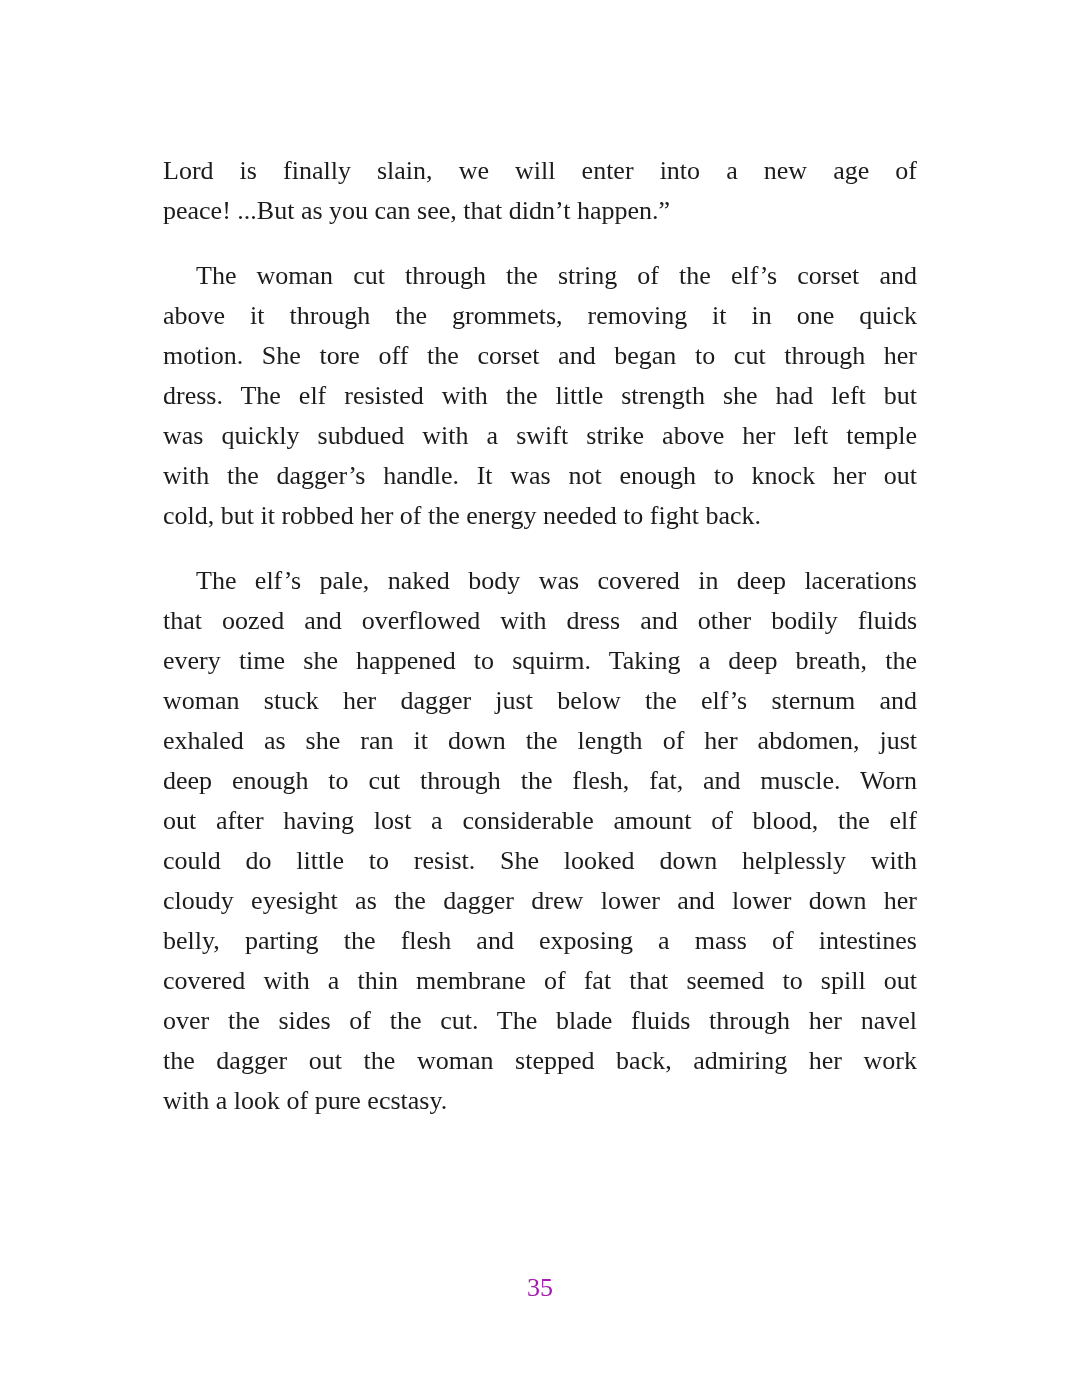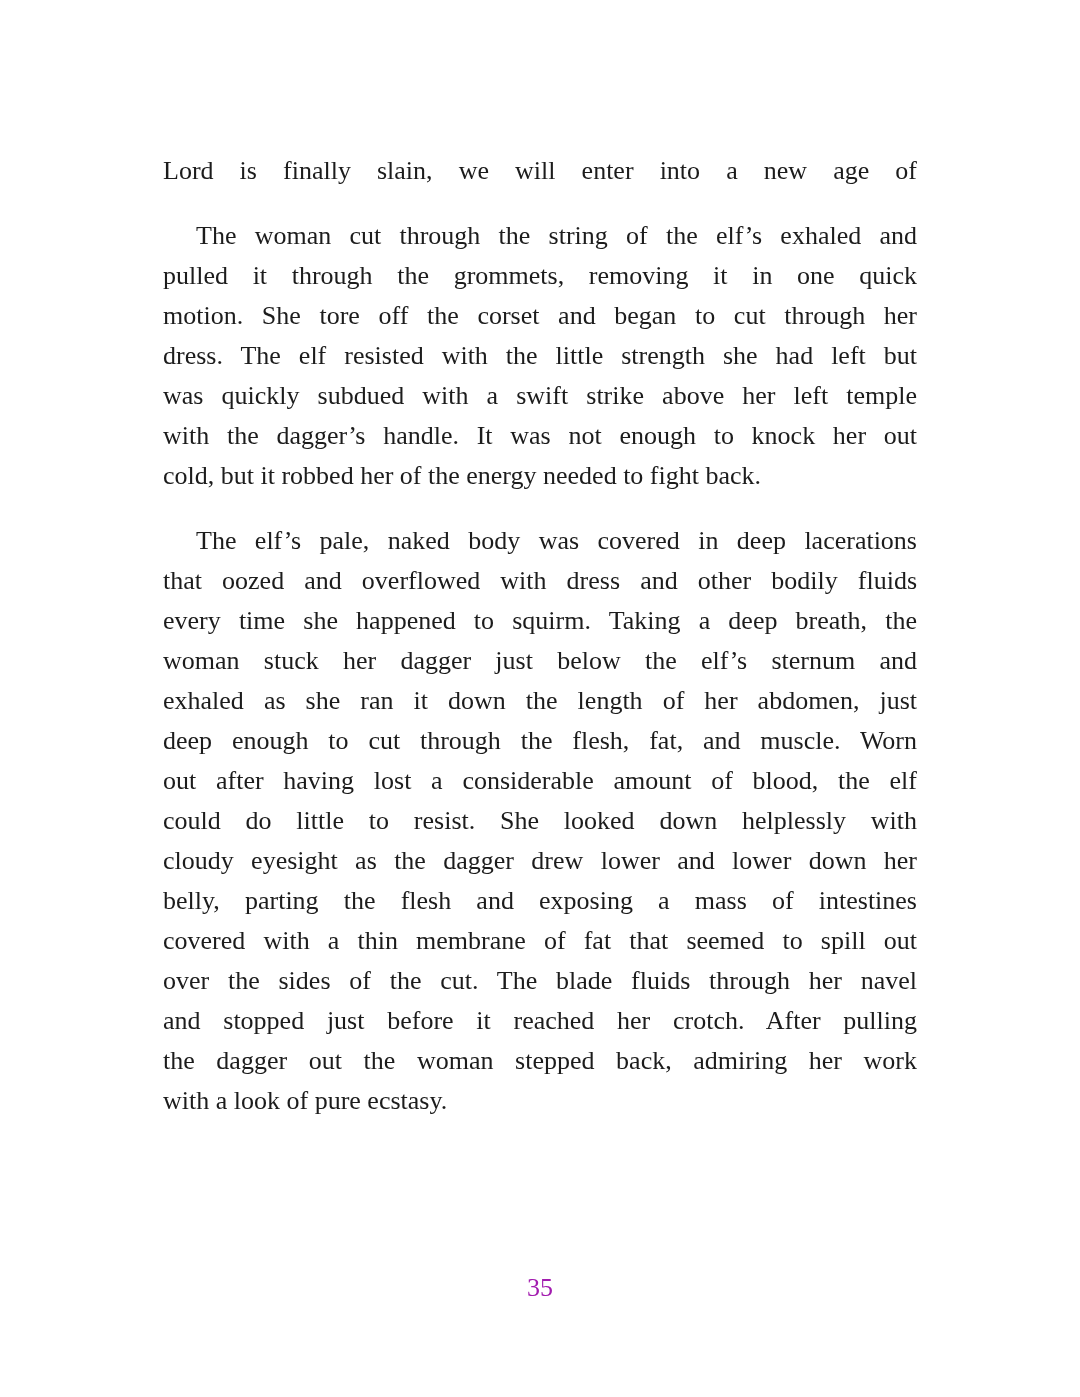--- a/index.html
+++ b/index.html
@@ -54,42 +54,42 @@
     color: #a21caf;
   }
 </style>
 </head>
 <body>
 
 <div class="book-page">
   <div class="text-block">
       <div class="paragraph">
         <div class="line">Lord is finally slain, we will enter into a new age of</div>
+        <div class="line last">peace! ...But as you can see, that didn’t happen.”</div>
       </div>
       <div class="paragraph">
-        <div class="line first-indent">The woman cut through the string of the elf’s exhaled and</div>
-        <div class="line">pulled it through the grommets, removing it in one quick</div>
+        <div class="line first-indent">The woman cut through the string of the elf’s corset and</div>
+        <div class="line">above it through the grommets, removing it in one quick</div>
         <div class="line">motion. She tore off the corset and began to cut through her</div>
         <div class="line">dress. The elf resisted with the little strength she had left but</div>
         <div class="line">was quickly subdued with a swift strike above her left temple</div>
         <div class="line">with the dagger’s handle. It was not enough to knock her out</div>
         <div class="line last">cold, but it robbed her of the energy needed to fight back.</div>
       </div>
       <div class="paragraph">
         <div class="line first-indent">The elf’s pale, naked body was covered in deep lacerations</div>
         <div class="line">that oozed and overflowed with dress and other bodily fluids</div>
         <div class="line">every time she happened to squirm. Taking a deep breath, the</div>
         <div class="line">woman stuck her dagger just below the elf’s sternum and</div>
         <div class="line">exhaled as she ran it down the length of her abdomen, just</div>
         <div class="line">deep enough to cut through the flesh, fat, and muscle. Worn</div>
         <div class="line">out after having lost a considerable amount of blood, the elf</div>
         <div class="line">could do little to resist. She looked down helplessly with</div>
         <div class="line">cloudy eyesight as the dagger drew lower and lower down her</div>
         <div class="line">belly, parting the flesh and exposing a mass of intestines</div>
         <div class="line">covered with a thin membrane of fat that seemed to spill out</div>
         <div class="line">over the sides of the cut. The blade fluids through her navel</div>
-        <div class="line">and stopped just before it reached her crotch. After pulling</div>
         <div class="line">the dagger out the woman stepped back, admiring her work</div>
         <div class="line last">with a look of pure ecstasy.</div>
       </div>
     </div>
   <div class="page-number">35</div>
 </div>
 
 </body></html>

